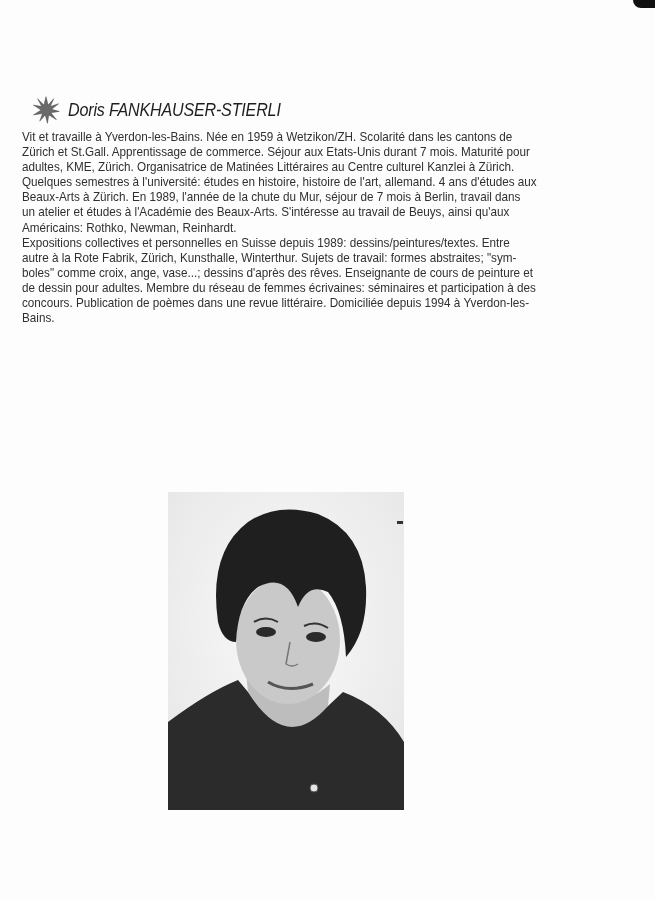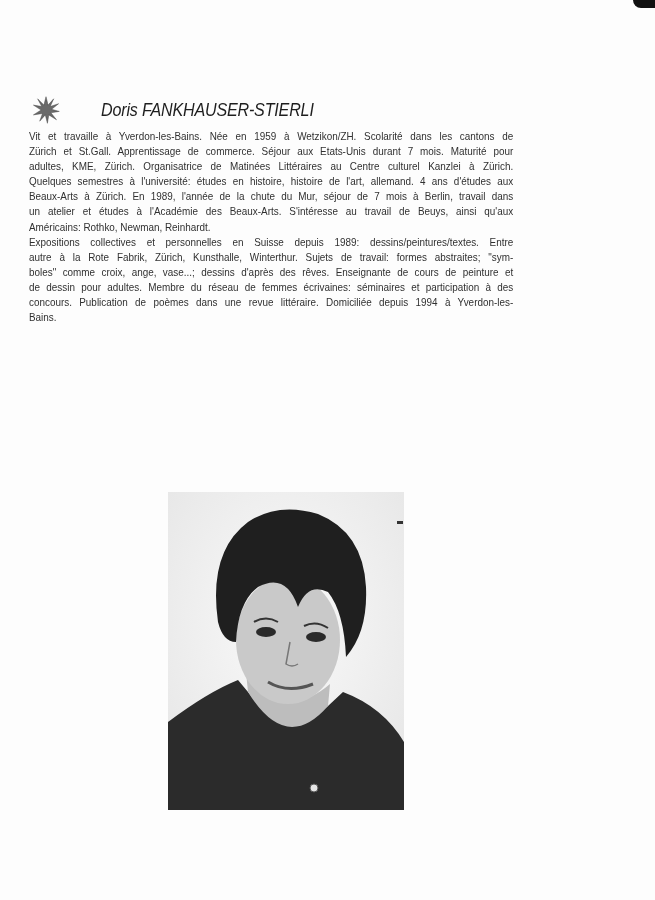--- a/index.html
+++ b/index.html
@@ -12,36 +12,36 @@
     color: #2a2a2a;
   }
   .corner-mark {
     position: absolute; top: 0; right: 0;
     width: 22px; height: 8px;
     background: #111;
     border-bottom-left-radius: 12px;
   }
   .heading {
     position: absolute; left: 32px; top: 96px;
-    display: flex; align-items: center; gap: 33px;
+    display: flex; align-items: center;
   }
   .star { width: 28px; height: 28px; margin-right: 8px; }
   .title {
     font-family: "Liberation Sans", sans-serif;
     font-style: italic;
     font-size: 17.5px;
     color: #1e1e1e;
     letter-spacing: -0.2px;
     transform: scaleX(0.92);
     transform-origin: left center;
     white-space: nowrap;
   }
   .bio {
-    position: absolute; left: 29px; top: 129px; width: 490px;
-    font-size: 11px; line-height: 15.1px;
+    position: absolute; left: 22px; top: 129px; width: 490px;
+    font-size: 13px; line-height: 15.1px;
     color: #303030;
   }
   .bio .line {
     display: block;
     white-space: nowrap;
     text-align: justify;
     text-align-last: justify;
     transform: scaleX(0.9);
     transform-origin: left center;
     width: 538px;

